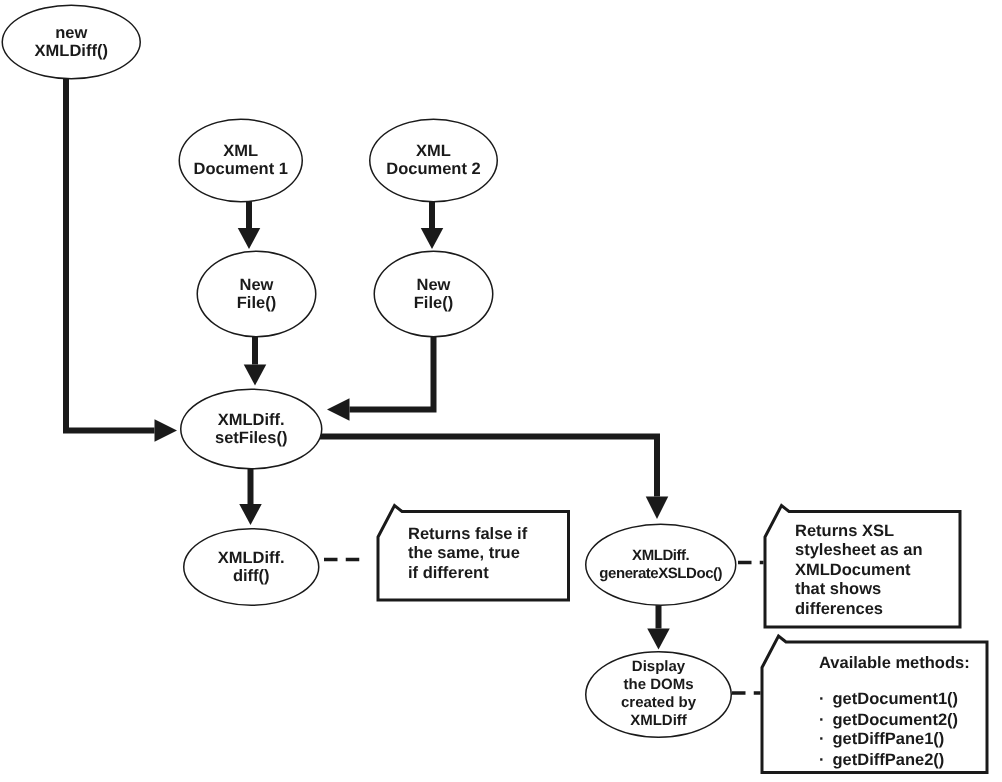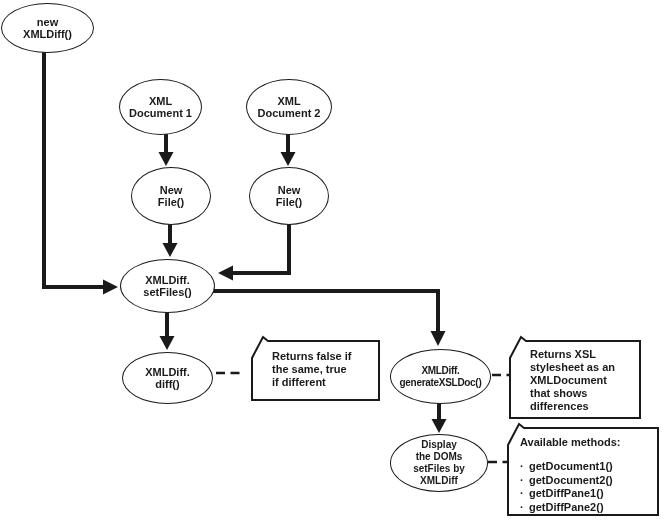--- a/index.html
+++ b/index.html
@@ -94,21 +94,21 @@
 setFiles()</div>
 
   <div class="node" style="left:122px;top:352px;width:91px;height:52px;">XMLDiff.
 diff()</div>
 
   <div class="node small" style="left:390px;top:349px;width:101px;height:55px;">XMLDiff.
 generateXSLDoc()</div>
 
   <div class="node tiny" style="left:390px;top:434px;width:98px;height:58px;">Display
 the DOMs
-setFiles by
+created by
 XMLDiff</div>
 
   <div class="note" style="left:240px;top:341px;width:127px;height:59px;margin-left:12px;">
     <svg class="fold-svg" style="left:-2px;top:-9px;" width="133" height="72" viewBox="-2 -9 133 72">
       <path d="M0,17 L11,-4 L16,0 L127,0 L127,59 L0,59 Z" fill="#ffffff" stroke="#1a1a1a" stroke-width="2"></path>
     </svg>
     <div class="note-text" style="padding:9px 4px 0 20px;">Returns false if
 the same, true
 if different</div>
   </div>
@@ -121,21 +121,21 @@
 stylesheet as an
 XMLDocument
 that shows
 differences</div>
   </div>
 
   <div class="note" style="left:508px;top:428px;width:150px;height:87px;">
     <svg class="fold-svg" style="left:-2px;top:-9px;" width="156" height="100" viewBox="-2 -9 156 100">
       <path d="M0,17 L11,-4 L16,0 L150,0 L150,87 L0,87 Z" fill="#ffffff" stroke="#1a1a1a" stroke-width="2"></path>
     </svg>
-    <div style="position:relative;z-index:3;padding:8px 4px 0 12px;">
+    <div style="position:relative;z-index:3;padding:8px 4px 0 38px;">
       <div class="note-heading">Available methods:</div>
       <div class="method-list">
         <div class="method-row">
           <span class="bullet">·</span>
           <span>getDocument1()</span>
         </div>
         <div class="method-row">
           <span class="bullet">·</span>
           <span>getDocument2()</span>
         </div>

